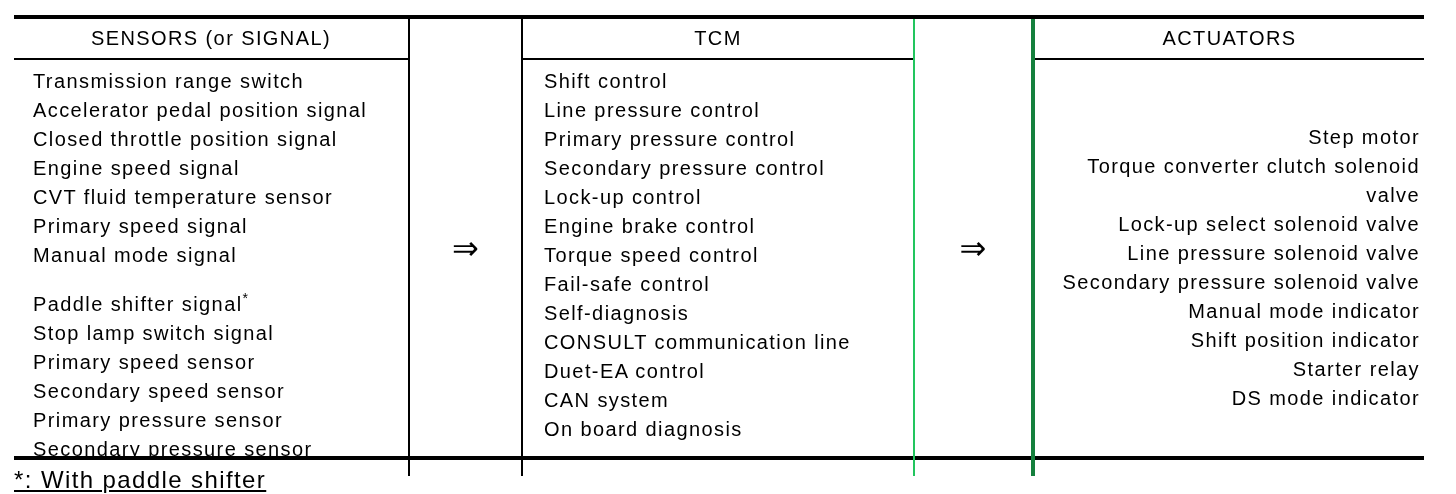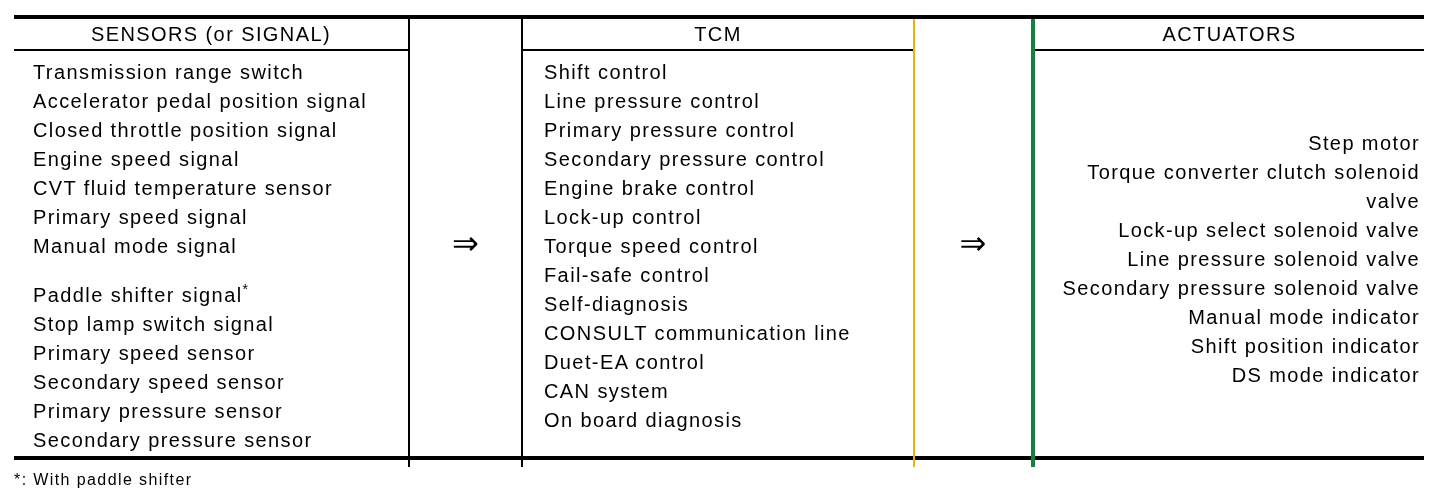--- a/index.html
+++ b/index.html
@@ -18,25 +18,25 @@
   }
   .flow-table {
     display: grid;
     grid-template-columns: 396px 111px 394px 116px 393px;
     border-top: 4px solid #000;
     border-bottom: 4px solid #000;
     height: 445px;
   }
   .col { display: flex; flex-direction: column; height: 100%; }
   .col.c1 { border-right: 2px solid #000; }
-  .col.c2 { border-left: 2px solid #000; border-right: 2px solid #eab308; }
+  .col.c2 { border-left: 2px solid #000; border-right: 2px solid #22c55e; }
   .col.c3 { border-left: 4px solid #15803d; }
   .col-header {
     flex: none;
-    height: 32px;
+    height: 41px;
     border-bottom: 2px solid #000;
     display: flex;
     align-items: center;
     justify-content: center;
     font-size: 20px;
     letter-spacing: 1.4px;
     white-space: nowrap;
   }
   .col-body {
     flex: 1 1 auto;
@@ -67,23 +67,24 @@
     align-items: center;
     justify-content: center;
   }
   .flow-arrow {
     font-family: "DejaVu Sans", sans-serif;
     font-size: 32px;
     line-height: 1;
   }
   .footnote {
     margin-top: 5px;
-    font-size: 16px;
+    font-size: 24px;
     line-height: 29px;
     letter-spacing: 1.4px;
+    text-decoration: underline;
   }
 </style>
 </head>
 <body>
 
 <div class="diagram-wrap">
   <div class="flow-table">
 
     <div class="col c1">
       <div class="col-header">SENSORS (or SIGNAL)</div>
@@ -111,22 +112,22 @@
     </div>
 
     <div class="col c2">
       <div class="col-header">TCM</div>
       <div class="col-body">
         <ul>
           <li>Shift control</li>
           <li>Line pressure control</li>
           <li>Primary pressure control</li>
           <li>Secondary pressure control</li>
+          <li>Lock-up control</li>
           <li>Engine brake control</li>
-          <li>Lock-up control</li>
           <li>Torque speed control</li>
           <li>Fail-safe control</li>
           <li>Self-diagnosis</li>
           <li>CONSULT communication line</li>
           <li>Duet-EA control</li>
           <li>CAN system</li>
           <li>On board diagnosis</li>
         </ul>
       </div>
     </div>
@@ -139,20 +140,21 @@
       <div class="col-header">ACTUATORS</div>
       <div class="col-body">
         <ul>
           <li>Step motor</li>
           <li>Torque converter clutch solenoid valve</li>
           <li>Lock-up select solenoid valve</li>
           <li>Line pressure solenoid valve</li>
           <li>Secondary pressure solenoid valve</li>
           <li>Manual mode indicator</li>
           <li>Shift position indicator</li>
+          <li>Starter relay</li>
           <li>DS mode indicator</li>
         </ul>
       </div>
     </div>
 
   </div>
 
   <div class="footnote">*: With paddle shifter</div>
 </div>
 

